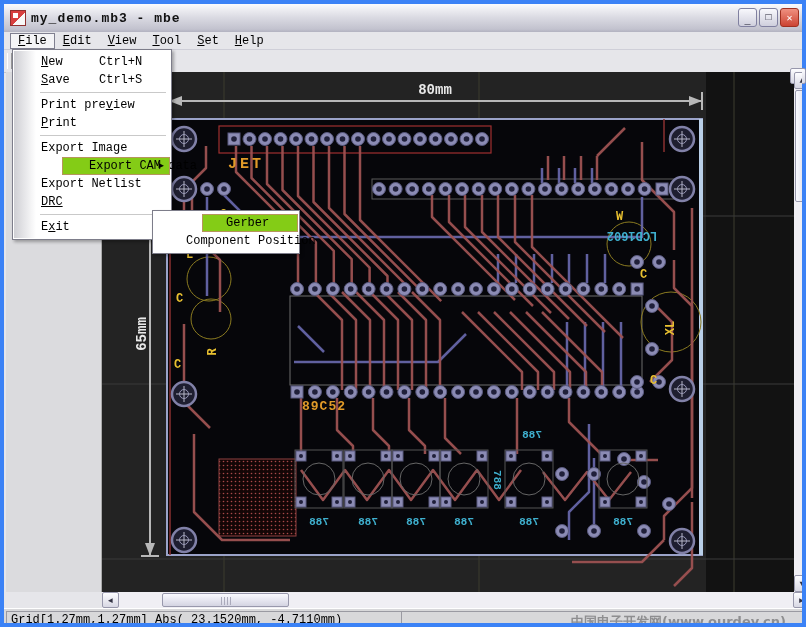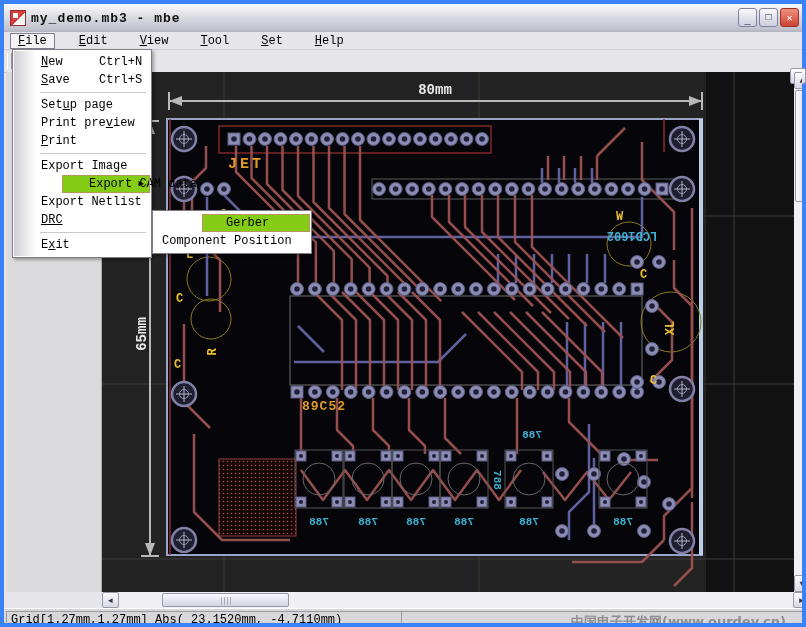--- a/index.html
+++ b/index.html
@@ -15,21 +15,21 @@
   #app-icon:after{content:"";position:absolute;left:2px;top:2px;width:5px;height:5px;background:#fff;}
   #title-text{font-weight:bold;font-size:13px;color:#111;letter-spacing:1px;}
   .winbtns{position:absolute;right:3px;top:4px;display:flex;gap:2px;}
   .winbtn{width:19px;height:19px;border:1px solid #8080a0;border-radius:3px;
     background:linear-gradient(#f8f8fc,#cfcfdd);display:flex;align-items:center;justify-content:center;
     font-size:10px;color:#223;box-sizing:border-box;}
   .winbtn.close{background:linear-gradient(#f09080,#cc4433);color:#fff;border-color:#a03020;font-weight:bold;}
   
   #menubar{position:absolute;left:0;top:28px;width:100%;height:18px;background:#e6e6ea;
     border-bottom:1px solid #cfcfd8;display:flex;align-items:center;font-size:12px;padding-left:6px;box-sizing:border-box;}
-  .mb-item{padding:1px 8px;margin-right:16px;color:#000;}
+  .mb-item{padding:1px 8px;margin-right:0;color:#000;}
   .mb-item.pressed{background:#f4f4f6;border:1px solid #808090;padding:0 7px;}
   .mb-item u{text-decoration:underline;}
   
   #toolbar{position:absolute;left:0;top:46px;width:100%;height:22px;background:#e6e6ea;
     border-bottom:1px solid #c4c4cc;display:flex;align-items:center;}
   #tb-grip{width:3px;height:16px;margin-left:3px;border-left:1px solid #fff;border-right:1px solid #999;}
   .tb-btn{width:21px;height:20px;display:flex;align-items:center;justify-content:center;margin:0 1px;}
   .tb-btn:first-of-type{margin-left:148px;}
   
   #left-panel{position:absolute;left:2px;top:68px;width:96px;height:520px;background:#dbdbde;
@@ -51,24 +51,24 @@
     border-top:1px solid #fff;font-size:12px;}
   .sb-panel{position:absolute;top:2px;height:18px;border:1px solid;border-color:#9a9aa2 #fff #fff #9a9aa2;
     background:#d8d8da;box-sizing:border-box;line-height:16px;padding-left:4px;color:#000;white-space:nowrap;overflow:hidden;}
   #sb-left{left:2px;width:400px;}
   #sb-right{left:397px;width:407px;}
   #watermark{position:absolute;right:16px;top:4px;font-size:13px;color:#8e8e90;font-weight:bold;
     font-family:"DejaVu Sans",sans-serif;}
   
   .menu{position:absolute;background:#fff;border:1px solid #7d7d8a;box-shadow:2px 2px 3px rgba(0,0,0,.3);
     font-size:12px;z-index:50;padding:3px 1px;box-sizing:border-box;}
-  #file-menu{left:8px;top:45px;width:140px;}
+  #file-menu{left:8px;top:45px;width:160px;}
   #file-menu:before{content:"";position:absolute;left:1px;top:1px;bottom:1px;width:22px;
     background:linear-gradient(90deg,#cfcfd4,#fff);}
-  #cam-submenu{left:148px;top:206px;width:160px;}
+  #cam-submenu{left:148px;top:206px;width:148px;}
   .menu-item{position:relative;height:18px;line-height:18px;padding-left:27px;color:#000;white-space:nowrap;}
   .menu-item u{text-decoration:underline;}
   .menu-item.hl{background:#84cc16;outline:1px solid #b5955c;outline-offset:-1px;margin-left:48px;}
   .menu-sep{height:7px;position:relative;}
   .menu-sep:after{content:"";position:absolute;left:26px;right:4px;top:3px;border-top:1px solid #c9c9c9;}
   .mi-shortcut{position:absolute;left:85px;}
   .mi-arrow{position:absolute;right:6px;font-size:9px;top:0;}
   svg text{font-family:"Liberation Mono","DejaVu Sans Mono",monospace;}
 </style>
 </head>
@@ -589,30 +589,29 @@
   <div id="statusbar">
     <div class="sb-panel" id="sb-left">Grid[1.27mm,1.27mm] Abs( 23.1520mm, -4.7110mm)</div>
     <div class="sb-panel" id="sb-right"></div>
     <div id="watermark">中国电子开发网(www.ourdev.cn)</div>
   </div>
 
   <div class="menu" id="file-menu">
       <div class="menu-item"><u>N</u>ew<span class="mi-shortcut">Ctrl+N</span></div>
       <div class="menu-item"><u>S</u>ave<span class="mi-shortcut">Ctrl+S</span></div>
       <div class="menu-sep"></div>
-      <div class="menu-item">Set<u>u</u>p page</div>
       <div class="menu-item">Print pre<u>v</u>iew</div>
       <div class="menu-item"><u>P</u>rint</div>
       <div class="menu-sep"></div>
       <div class="menu-item">Export Image</div>
       <div class="menu-item hl">Export CAM data<span class="mi-arrow">▶</span></div>
       <div class="menu-item">Export Netlist</div>
       <div class="menu-item"><u>DRC</u></div>
       <div class="menu-sep"></div>
       <div class="menu-item">E<u>x</u>it</div>
     </div>
 
   <div class="menu" id="cam-submenu">
       <div class="menu-item hl" style="padding-left: 24px;">Gerber</div>
-      <div class="menu-item" style="padding-left: 8px;">Component Position</div>
+      <div class="menu-item" style="padding-left: 32px;">Component Position</div>
     </div>
 
 </div>
 
 </body></html>

